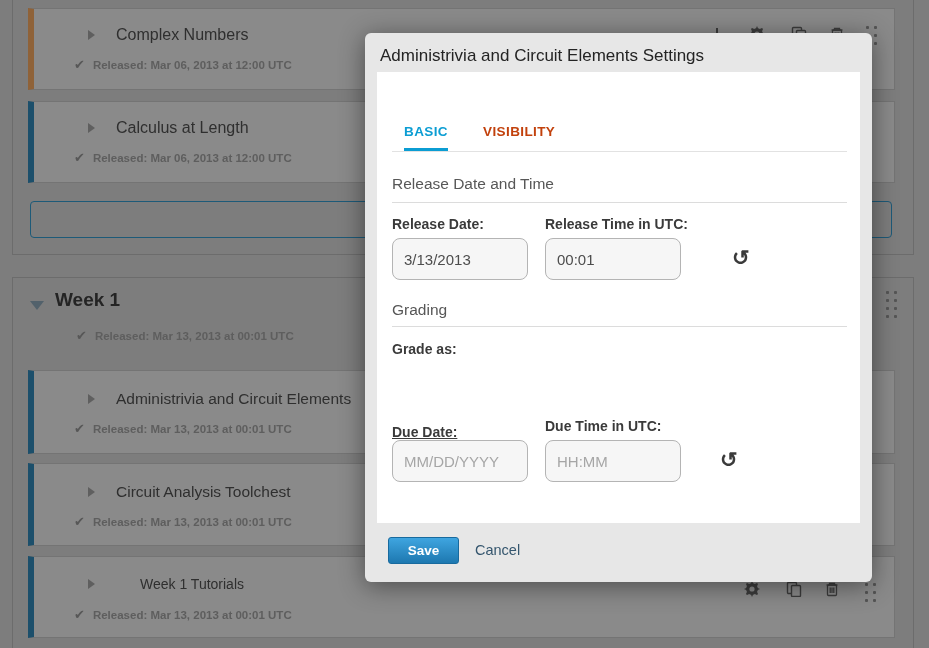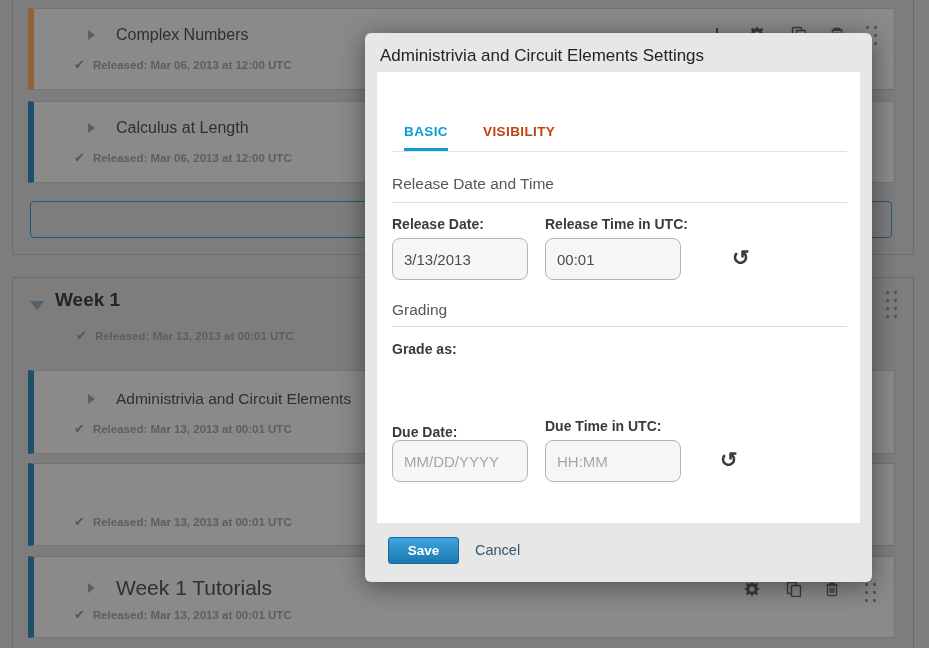--- a/index.html
+++ b/index.html
@@ -150,30 +150,34 @@
       <span class="tri-right"></span>
       <span class="bg-title" style="font-size:15.5px;text-align:right;">Administrivia and Circuit Elements</span>
     </div>
     <div class="bg-released" style="top:50px;">
       <span class="check">✔</span>
       <span>Released: Mar 13, 2013 at 00:01 UTC</span>
     </div>
   </div>
 
   <div class="bgcard accent-blue" style="top:463px;height:83px;">
+    <div class="bg-title-row" style="top:19px;">
+      <span class="tri-right"></span>
+      <span class="bg-title" style="font-size:15.5px;">Circuit Analysis Toolchest</span>
+    </div>
     <div class="bg-released" style="top:50px;">
       <span class="check">✔</span>
       <span>Released: Mar 13, 2013 at 00:01 UTC</span>
     </div>
   </div>
 
   <div class="bgcard accent-blue" style="top:556px;height:82px;">
     <div class="bg-title-row" style="top:19px;">
       <span class="tri-right"></span>
-      <span class="bg-title" style="font-size:21px;">Week 1 Tutorials</span>
+      <span class="bg-title" style="font-size:14px;margin-left:24px;">Week 1 Tutorials</span>
     </div>
     <div class="bg-released" style="top:50px;">
       <span class="check">✔</span>
       <span>Released: Mar 13, 2013 at 00:01 UTC</span>
     </div>
     <svg class="icon16" style="left:710px;top:24px;" viewBox="0 0 16 16">
         <path d="M8 0l1 2.2a6 6 0 0 1 1.8.75L13 2l1 1-.95 2.2c.33.55.58 1.15.75 1.8L16 8l-2.2 1a6 6 0 0 1-.75 1.8L14 13l-1 1-2.2-.95a6 6 0 0 1-1.8.75L8 16l-1-2.2a6 6 0 0 1-1.8-.75L3 14l-1-1 .95-2.2A6 6 0 0 1 2.2 9L0 8l2.2-1a6 6 0 0 1 .75-1.8L2 3l1-1 2.2.95A6 6 0 0 1 7 2.2z" fill="#3c3c3c"></path>
         <circle cx="8" cy="8" r="2.6" fill="#8a8a8a"></circle>
       </svg>
     <svg class="icon16" style="left:752px;top:24px;" viewBox="0 0 16 16">
@@ -216,21 +220,21 @@
       <span class="flabel" style="left:168px;top:144px;">Release Time in UTC:</span>
       <input class="minput" style="left: 15px; top: 166px;" value="3/13/2013">
       <input class="minput" style="left: 168px; top: 166px;" value="00:01">
       <span class="reset" style="left:355px;top:175px;">↺</span>
 
       <div class="sec-heading" style="top:229px;">Grading</div>
       <div class="mhr" style="top:254px;"></div>
 
       <span class="flabel" style="left:15px;top:269px;">Grade as:</span>
 
-      <span class="flabel" style="left:15px;top:352px;">Due Date:</span>
+      <span class="flabel" style="left:15px;top:352px;text-decoration:underline;">Due Date:</span>
       <span class="flabel" style="left:168px;top:346px;">Due Time in UTC:</span>
       <input class="minput" style="left: 168px; top: 368px;" placeholder="HH:MM">
       <input class="minput" style="left: 15px; top: 368px;" placeholder="MM/DD/YYYY">
       <span class="reset" style="left:343px;top:377px;">↺</span>
     </div>
 
     <button id="save-btn">Save</button>
     <span id="cancel-link">Cancel</span>
   </div>
 

